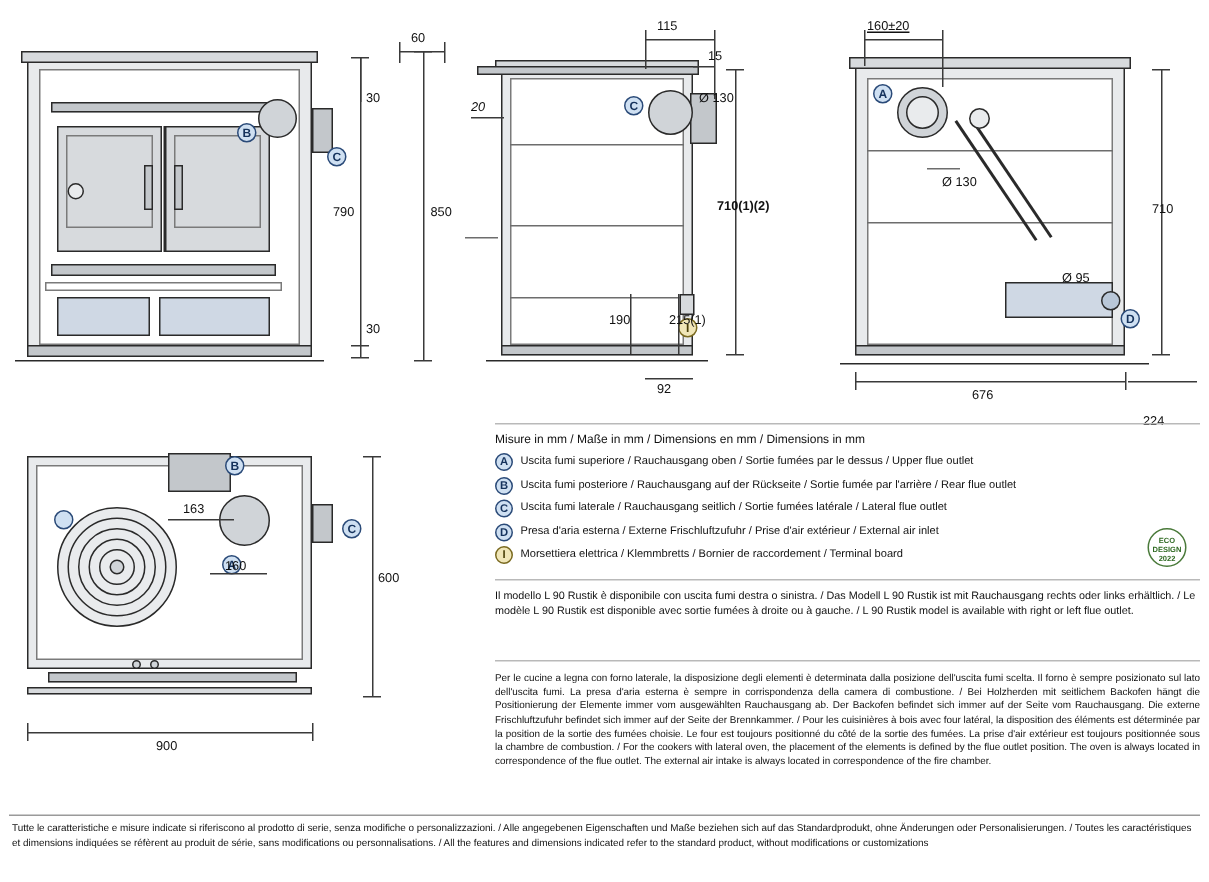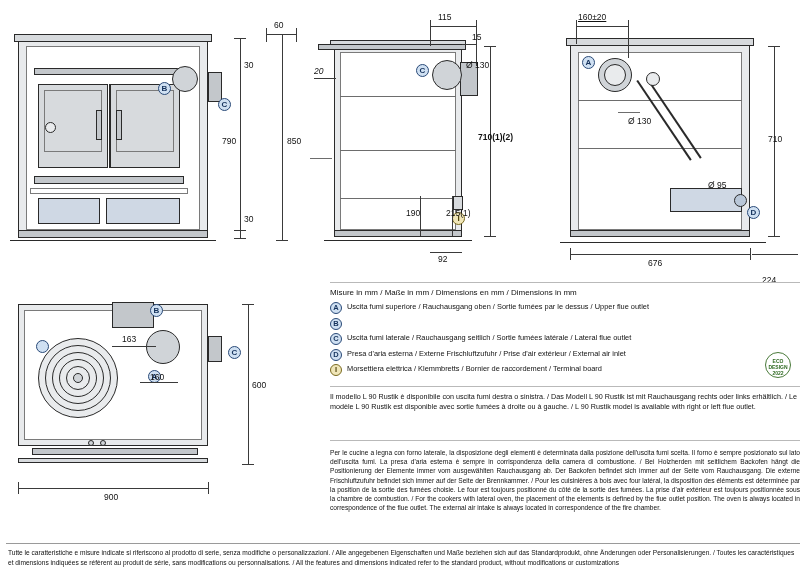--- a/index.html
+++ b/index.html
@@ -284,20 +284,21 @@
 
   <div class="legend">
     <div class="head">Misure in mm / Maße in mm / Dimensions en mm / Dimensions in mm</div>
 
     <div class="lrow">
       <div class="b">A</div>
       <div class="t">Uscita fumi superiore / Rauchausgang oben / Sortie fumées par le dessus / Upper flue outlet</div>
     </div>
     <div class="lrow">
       <div class="b">B</div>
+      <div class="t">Uscita fumi posteriore / Rauchausgang auf der Rückseite / Sortie fumée par l'arrière / Rear flue outlet</div>
     </div>
     <div class="lrow">
       <div class="b">C</div>
       <div class="t">Uscita fumi laterale / Rauchausgang seitlich / Sortie fumées latérale / Lateral flue outlet</div>
     </div>
     <div class="lrow">
       <div class="b">D</div>
       <div class="t">Presa d'aria esterna / Externe Frischluftzufuhr / Prise d'air extérieur / External air inlet</div>
     </div>
     <div class="lrow">

